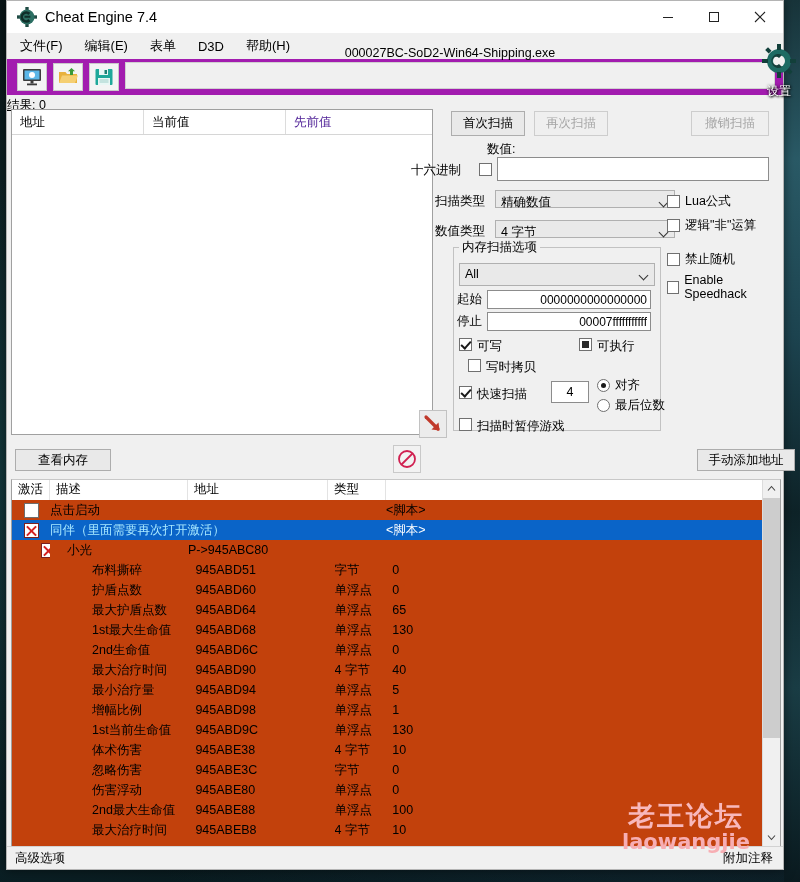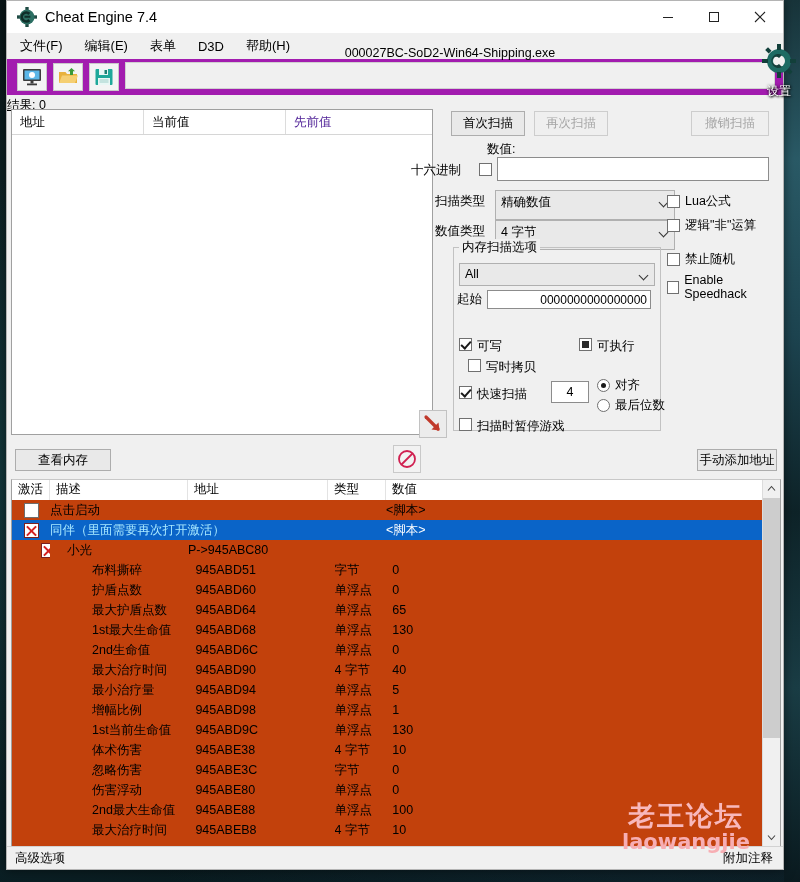--- a/index.html
+++ b/index.html
@@ -208,21 +208,21 @@
     font-size: 12.5px;
     padding: 3px 4px;
     outline: none;
   }
   .fldlabel { position: absolute; font-size: 12.5px; color:#000; }
   .combo {
     position: absolute;
     border: 1px solid #b0b0b0;
     background: #e9e9e9;
     box-sizing: border-box;
-    height: 30px;
+    height: 18px;
     font-size: 12.5px;
     padding: 3px 18px 0 5px;
     color: #000;
   }
   .combo::after {
     content: "";
     position: absolute;
     right: 7px; top: 8px;
     width: 6px; height: 6px;
     border: solid #333;
@@ -322,21 +322,21 @@
   #stop-btn {
     position: absolute; left: 386px; top: 444px;
     width: 28px; height: 28px;
     border: 1px solid #c9c9c9;
     background: #f2f2f2;
     box-sizing: border-box;
     display:flex; align-items:center; justify-content:center;
   }
   #btn-addaddr {
     position: absolute; left: 690px; top: 448px;
-    width: 80px; height: 22px;
+    width: 98px; height: 22px;
   }
 
   
   #cheat-table {
     position: absolute;
     left: 4px; top: 478px;
     width: 770px; height: 368px;
     background: #c2410c;
     border: 1px solid #a0a0a0;
     border-top: 1px solid #c8c8c8;
@@ -621,20 +621,24 @@
       </label>
 
       <div id="memgroup"></div>
       <div id="memgroup-title">内存扫描选项</div>
       <div class="combo" id="cmb-memregion">All</div>
 
       <div class="addrrow" id="row-start">
         <span>起始</span>
         <input class="addrinput" value="0000000000000000" style="">
       </div>
+      <div class="addrrow" id="row-stop">
+        <span>停止</span>
+        <input class="addrinput" value="00007fffffffffff" style="">
+      </div>
 
       <label class="memcb" id="cb-write">
         <span class="cbox checked"></span>
         <span>可写</span>
       </label>
       <label class="memcb" id="cb-exec">
         <span class="cbox grayed"></span>
         <span>可执行</span>
       </label>
       <label class="memcb" id="cb-copyonw">
@@ -676,21 +680,20 @@
       </svg>
     </div>
     <div class="btn" id="btn-addaddr">手动添加地址</div>
 
     <div id="cheat-table">
       <div id="ct-head">
         <div class="h w-act">激活</div>
         <div class="h w-desc">描述</div>
         <div class="h w-addr">地址</div>
         <div class="h w-type">类型</div>
-        <div class="h w-val">数值</div>
       </div>
       <div id="ct-body">
           <div class="ct-row">
             <div class="cell cell-act" style="padding-left: 12px;">
               <span class="tcb"></span>
             </div>
             <div class="cell cell-desc">点击启动</div>
             <div class="cell cell-addr"></div>
             <div class="cell cell-type"></div>
             <div class="cell cell-val">&lt;脚本&gt;</div>

